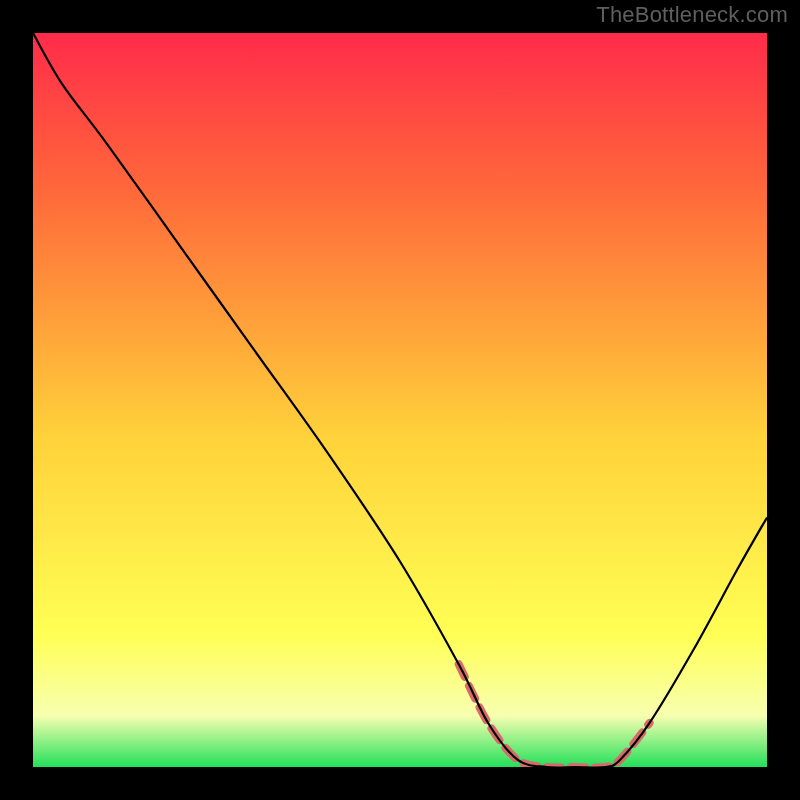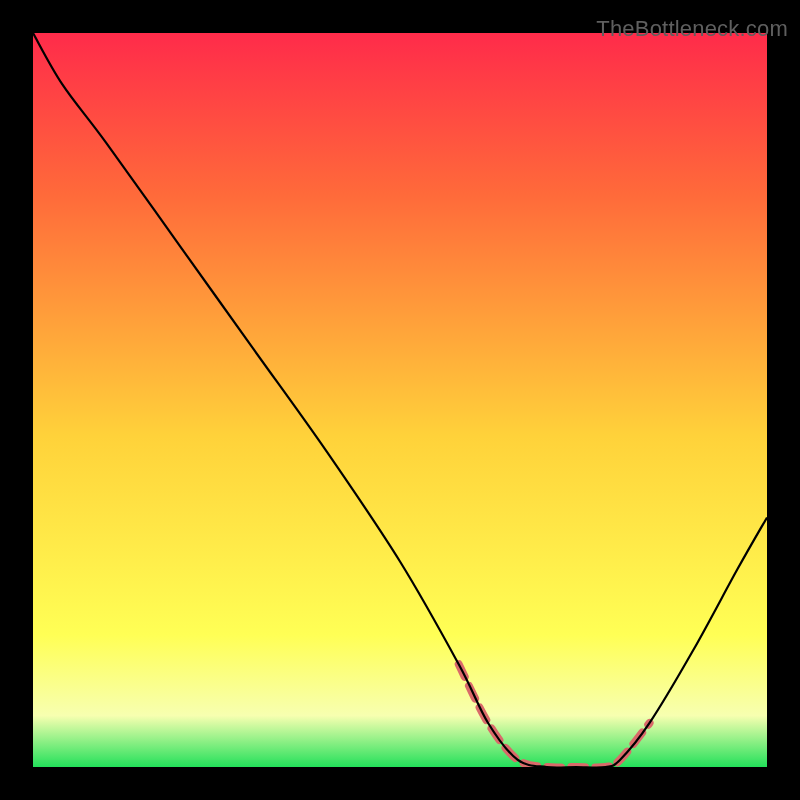--- a/index.html
+++ b/index.html
@@ -12,21 +12,21 @@
     font-family: Arial, Helvetica, sans-serif;
   }
   .frame {
     position: relative;
     width: 800px;
     height: 800px;
     background: #000;
   }
   .watermark {
     position: absolute;
-    top: 16px;
+    top: 2px;
     right: 12px;
     color: #5f5f5f;
     font-size: 22px;
     font-weight: 500;
     letter-spacing: 0.2px;
     z-index: 5;
   }
   svg.plot {
     position: absolute;
     left: 33px;

